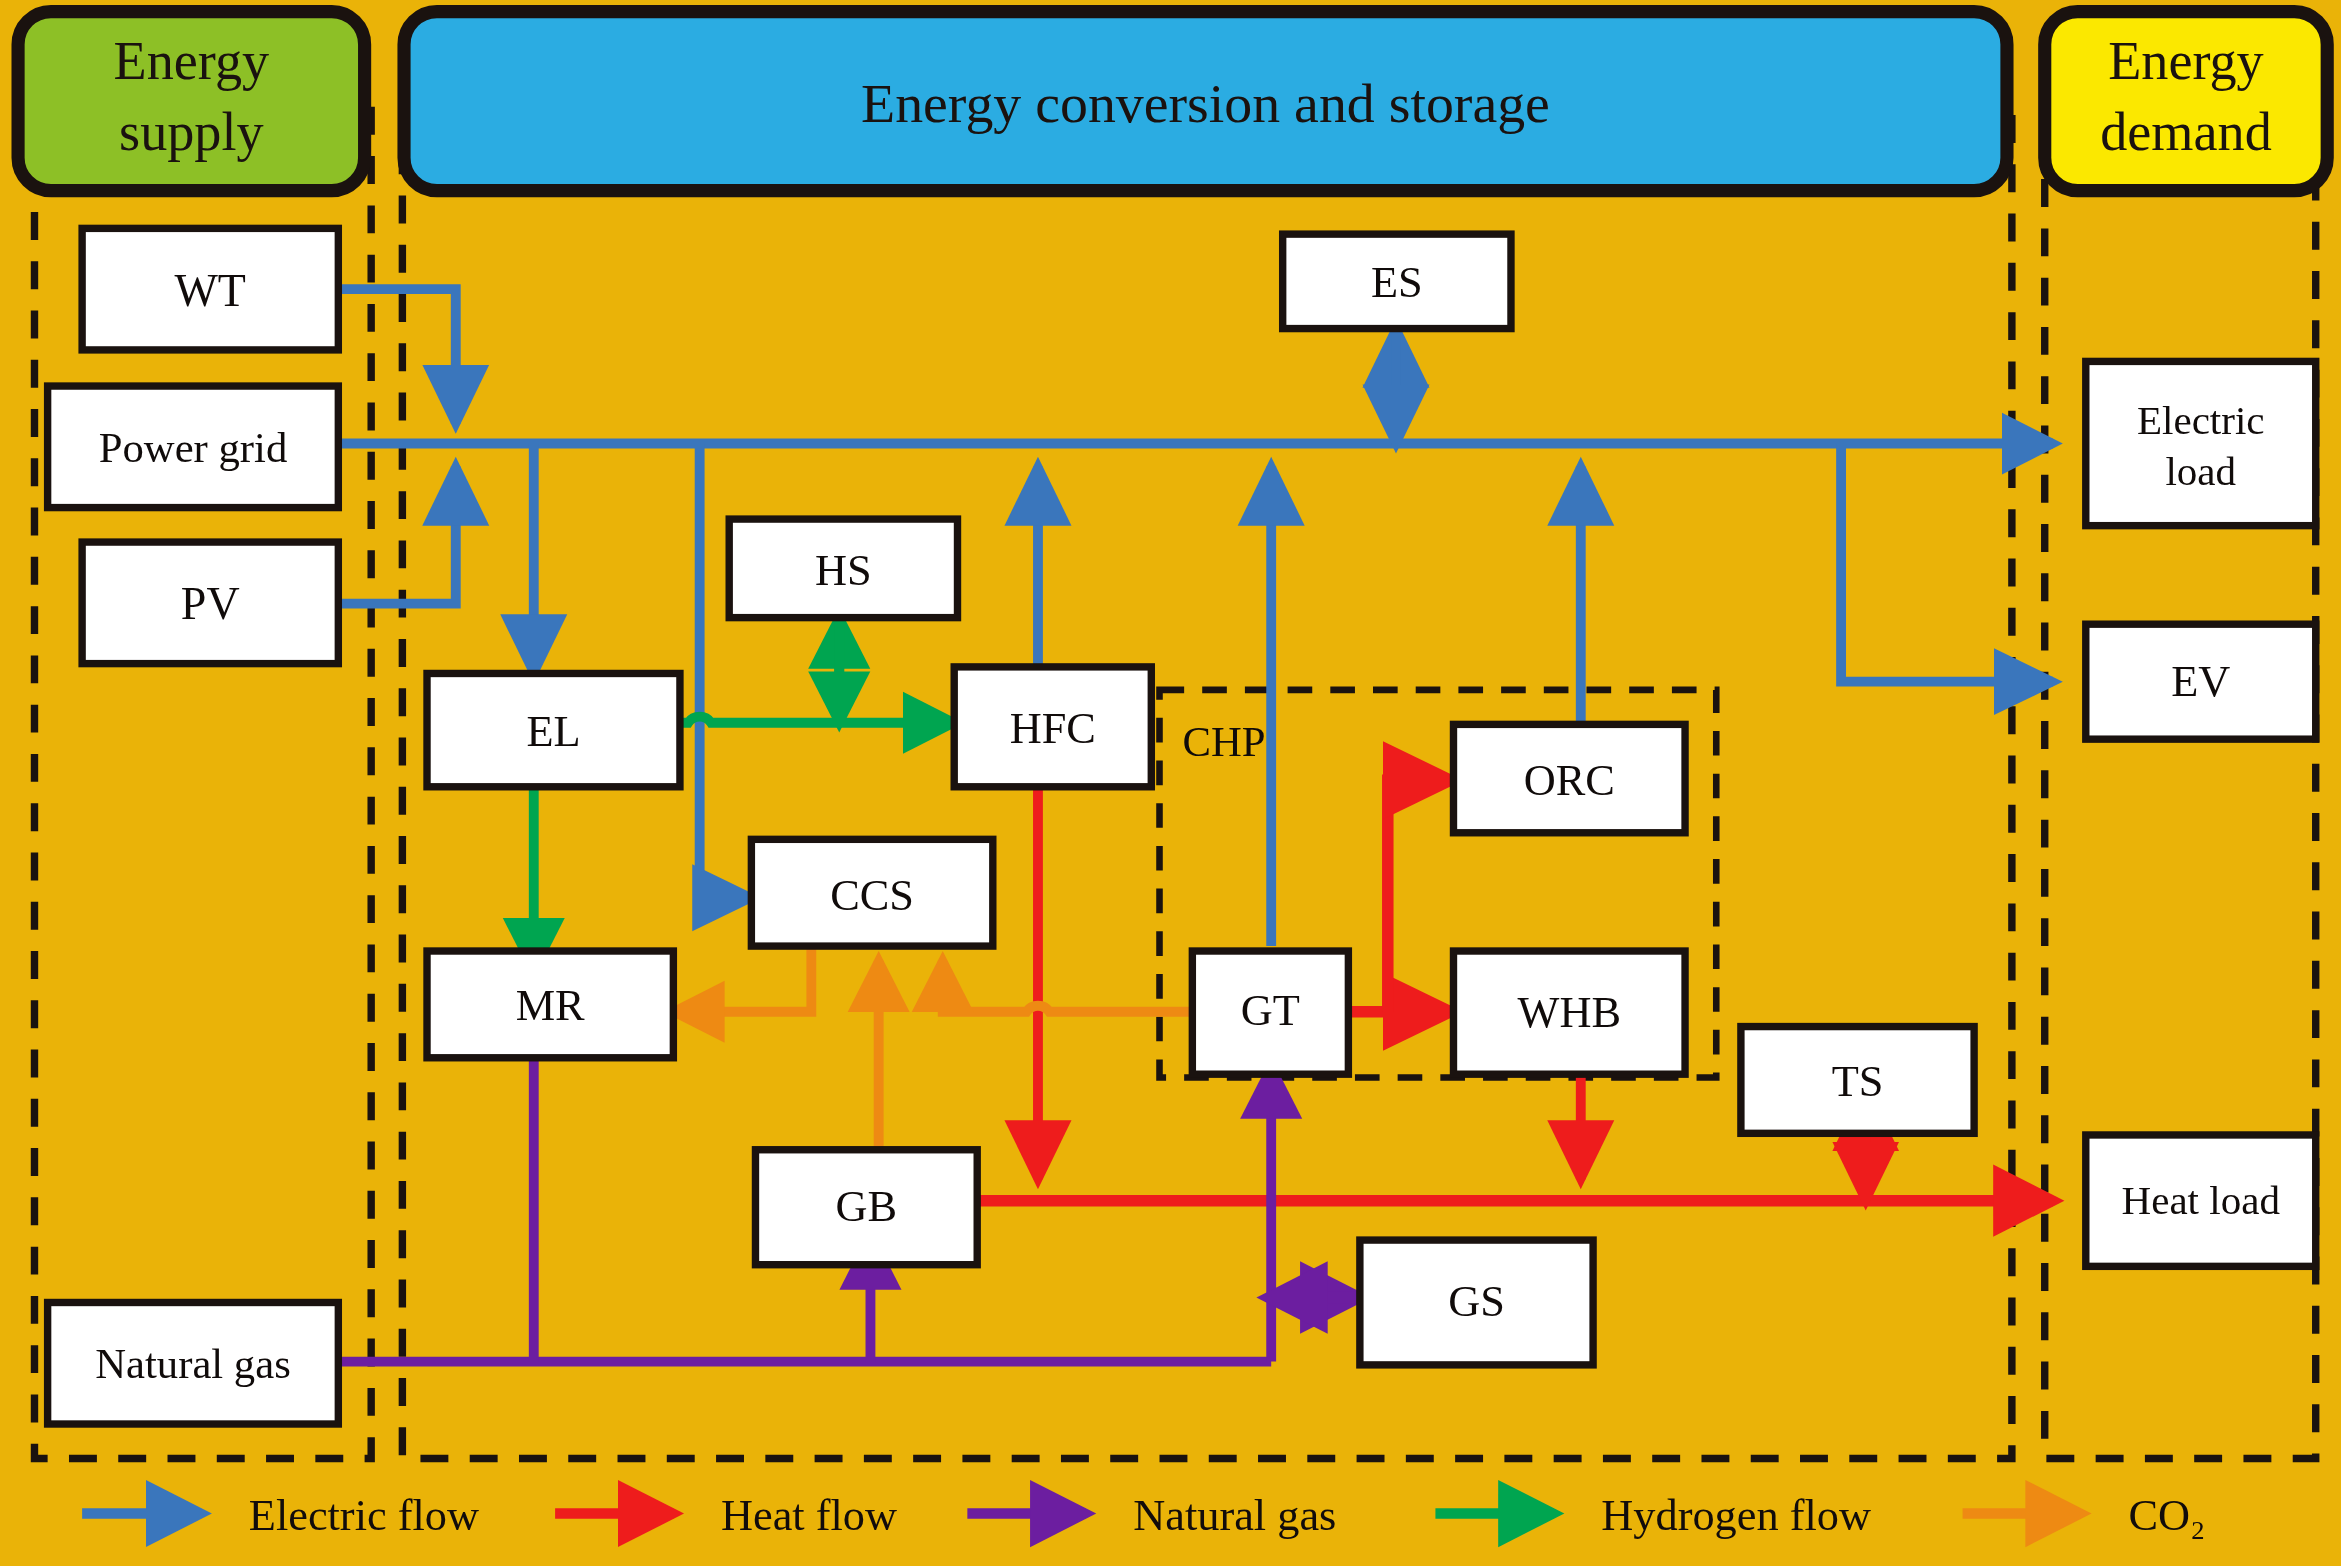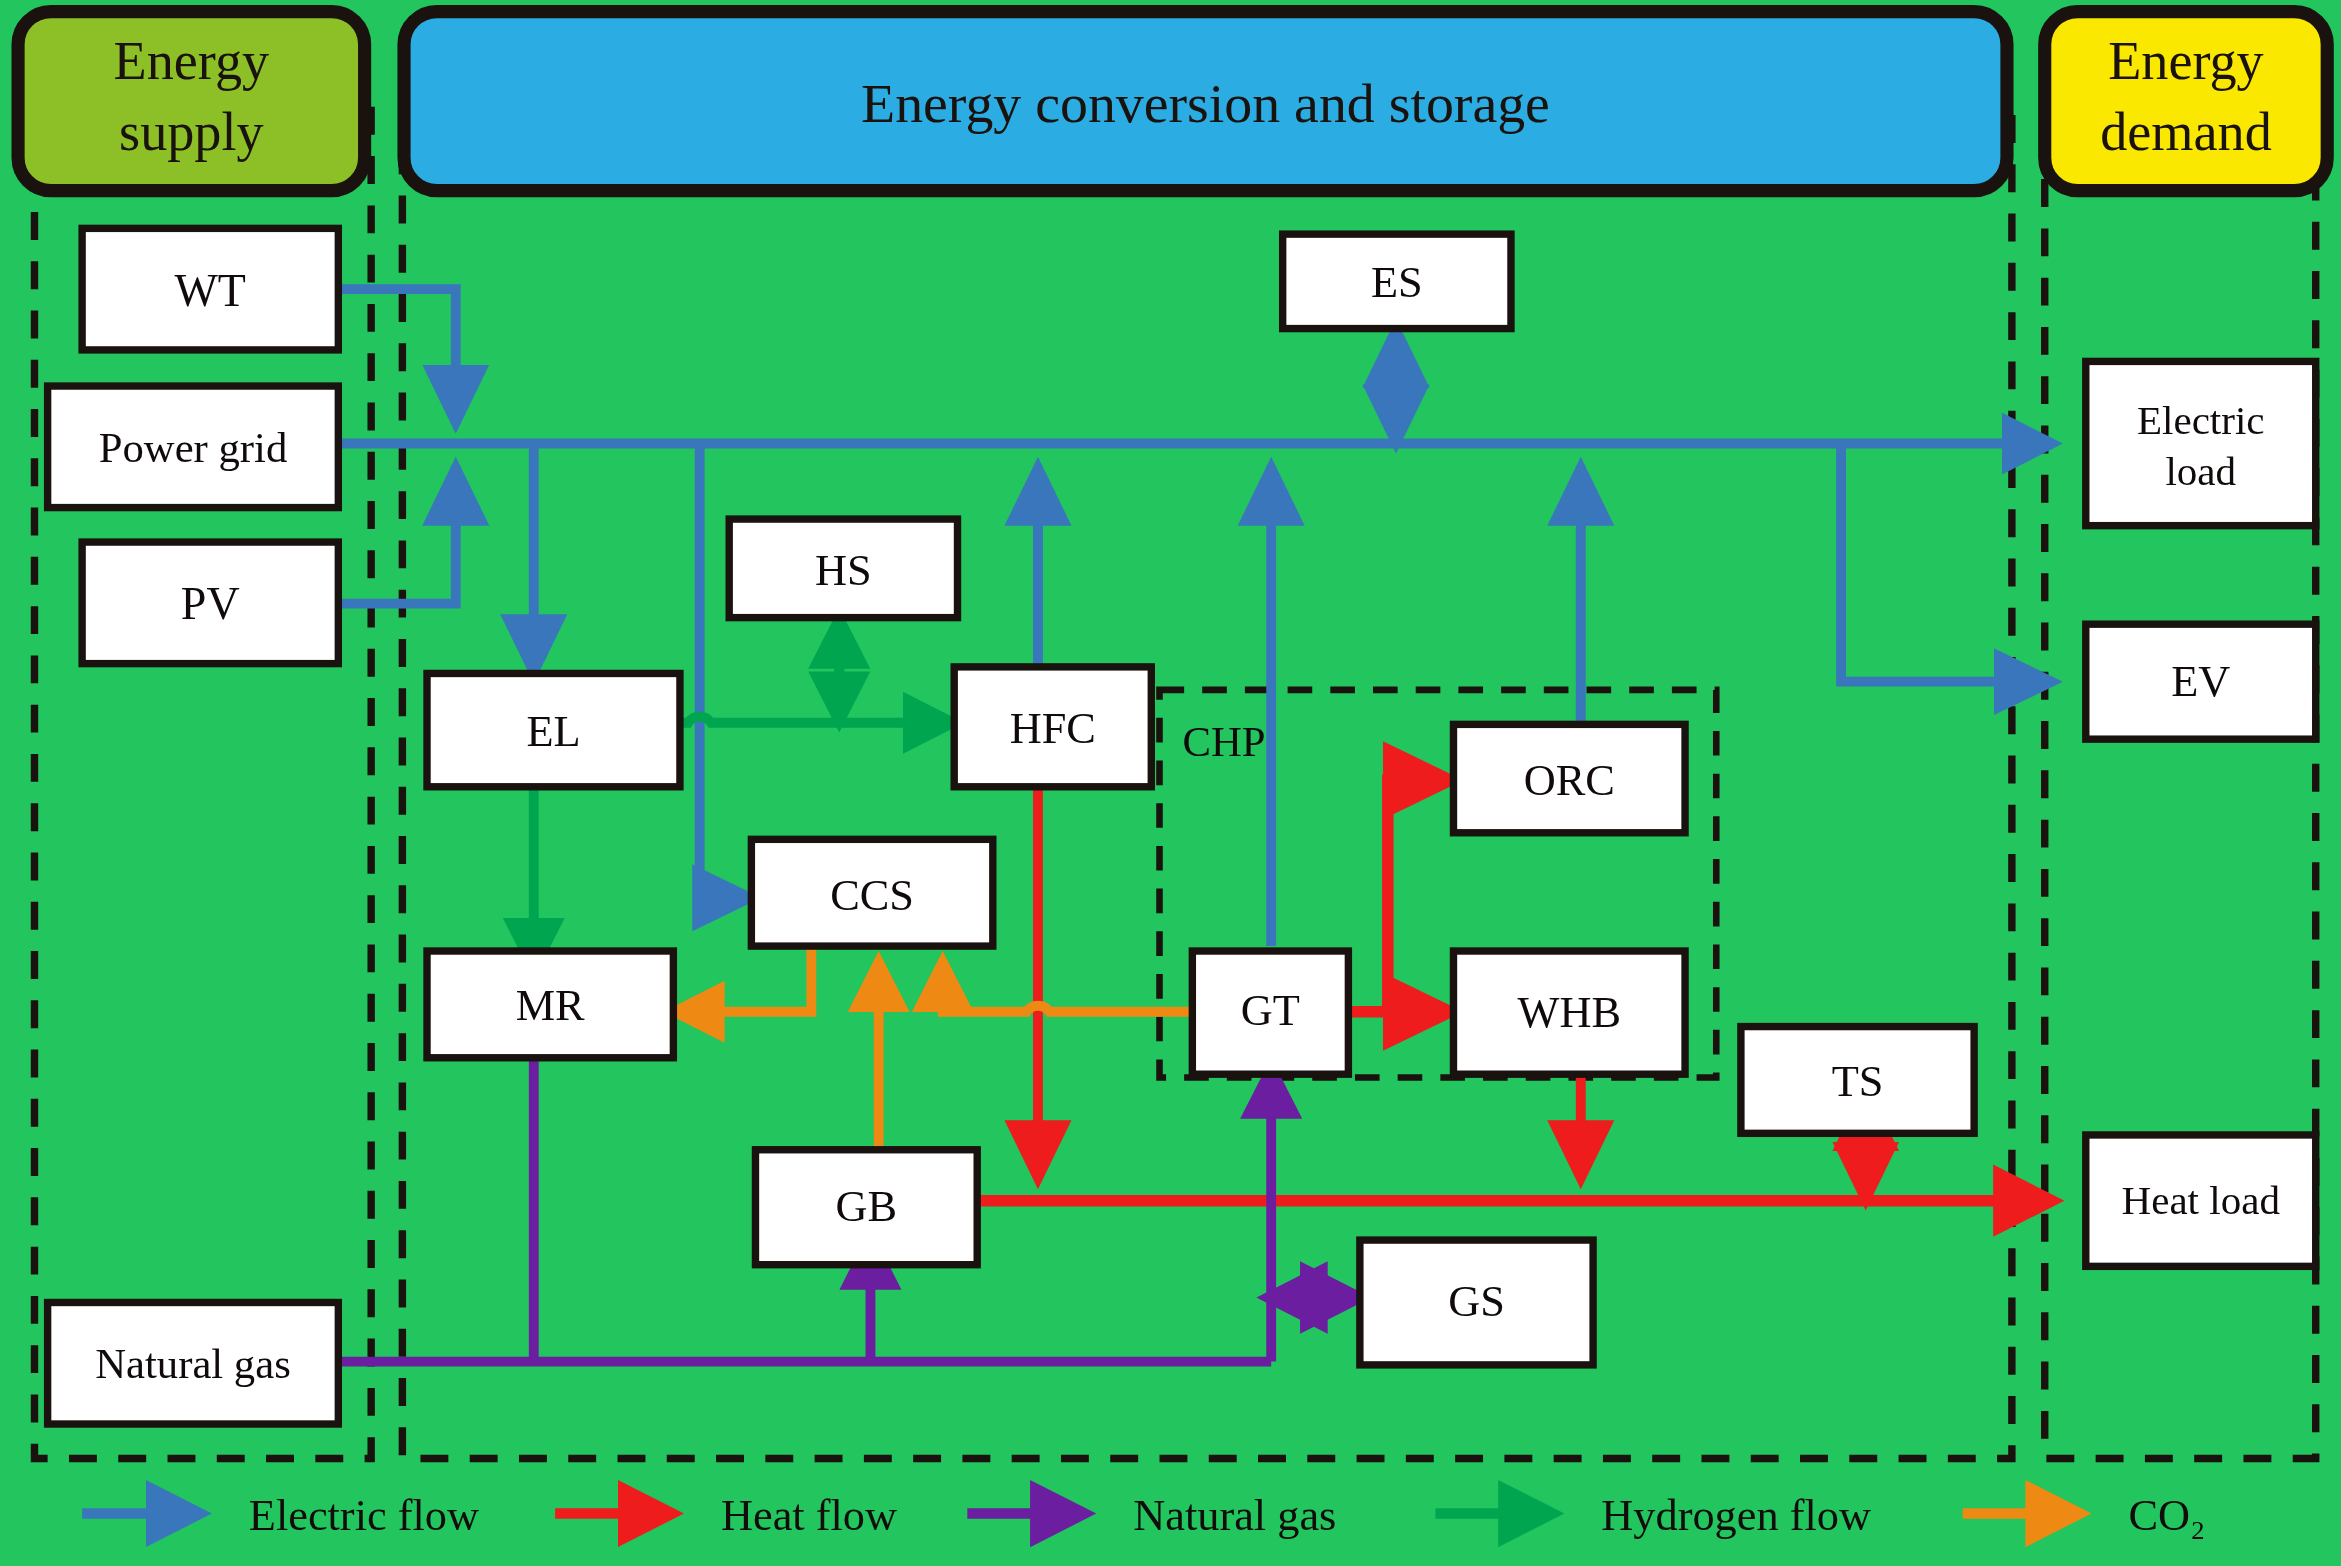--- a/index.html
+++ b/index.html
@@ -1,17 +1,17 @@
 <!DOCTYPE html>
 <html style="font-size:13px"><head>
 <meta charset="utf-8">
 <style>
   html,body{margin:0;padding:0;background:#ffffff;}
   body{font-family:"Liberation Serif", serif;}
-  #stage{position:relative;width:2342px;height:1567px;background:#22c55e;overflow:hidden;}
+  #stage{position:relative;width:2342px;height:1567px;background:#eab308;overflow:hidden;}
   svg#diagram{position:absolute;left:0;top:0;width:2342px;height:1567px;}
   .hdr-text{font-family:"Liberation Serif",serif;font-weight:400;fill:#1a120f;}
   .box-text{font-family:"Liberation Serif",serif;fill:#100b0a;}
   .legend-text{font-family:"Liberation Serif",serif;fill:#120c0b;font-size:54px;}
 </style>
 </head>
 <body>
 
 <div id="stage">
 <svg id="diagram" viewBox="0 0 2852 1908">

